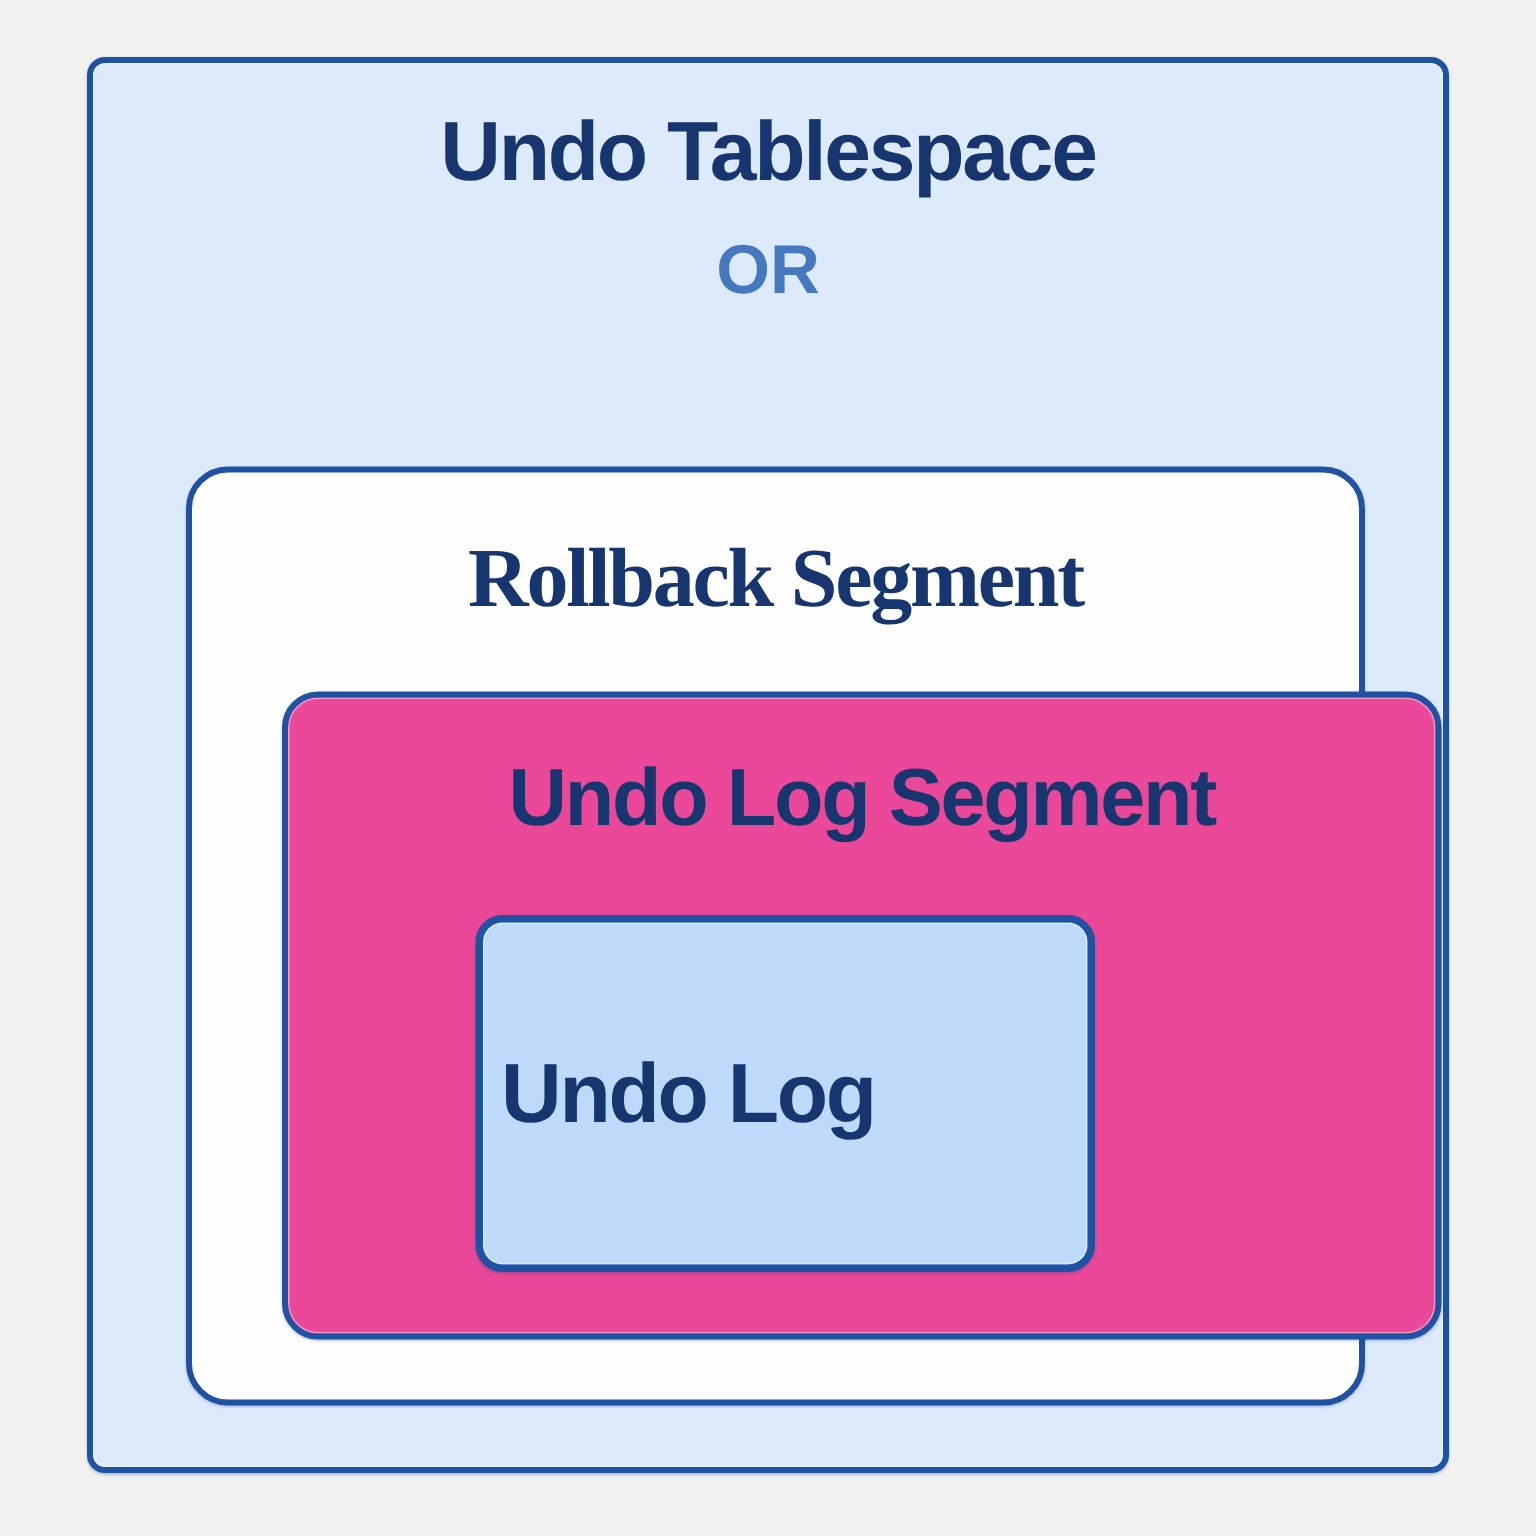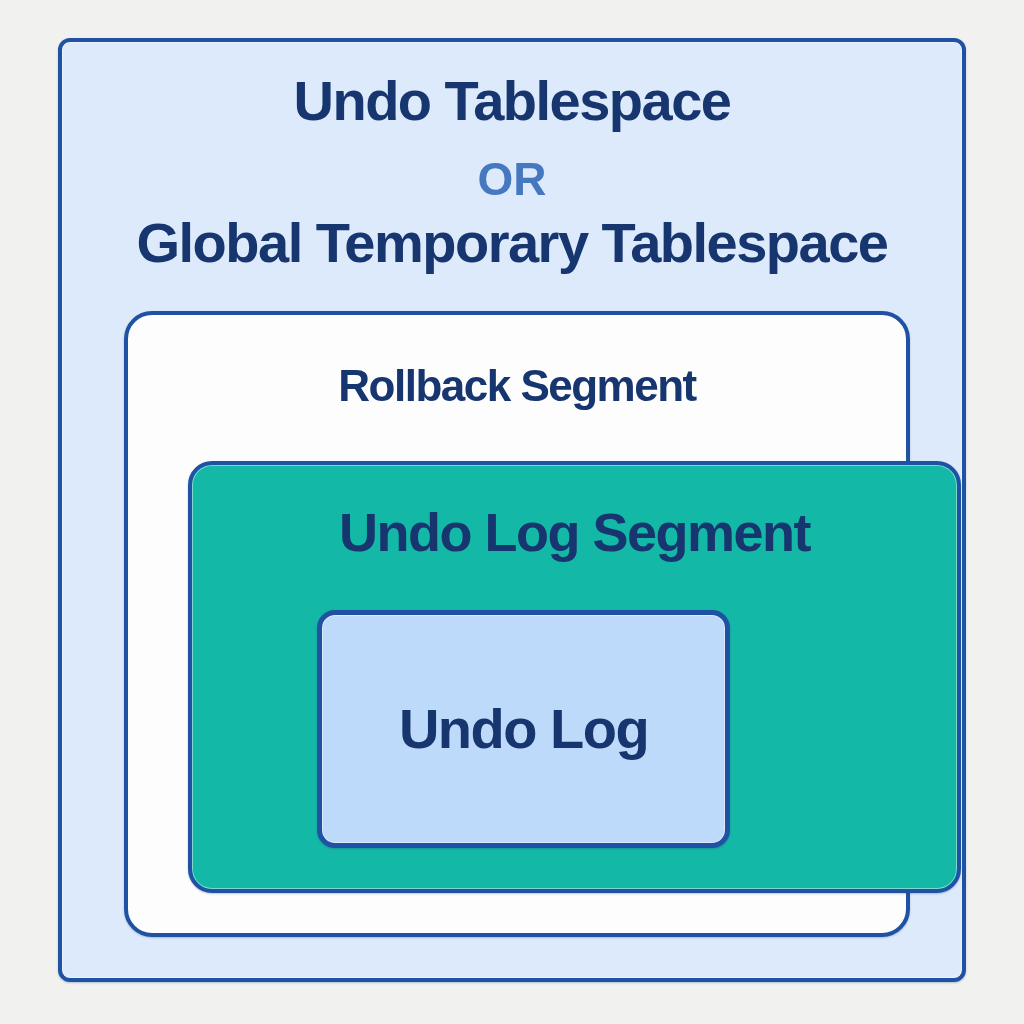--- a/index.html
+++ b/index.html
@@ -36,33 +36,33 @@
     height: 626px;
     border-radius: 28px;
     background: #fdfdfe;
   }
   .undo-log-segment-box {
     left: 60px;
     top: 146px;
     width: 773px;
     height: 432px;
     border-radius: 24px;
-    background: #14b8a6;
+    background: #ec4899;
   }
   .undo-log-box {
     left: 125px;
     top: 145px;
     width: 413px;
     height: 238px;
     border-radius: 18px;
     border-width: 5px;
     background: #bedafa;
     display: flex;
     align-items: center;
-    justify-content: center;
+    padding-left: 12px;
   }
   .heading {
     color: #17356e;
     font-weight: bold;
     text-align: center;
     letter-spacing: -1.5px;
     white-space: nowrap;
   }
   .title-stack {
     position: absolute;
@@ -82,22 +82,23 @@
     line-height: 50px;
     margin-top: 22px;
     margin-bottom: 8px;
     color: #4578bf;
     font-weight: bold;
     letter-spacing: 0;
     text-align: center;
   }
   .rollback-label {
     margin-top: 40px;
-    font-size: 44px;
+    font-size: 56px;
     line-height: 62px;
+    font-family: Liberation Serif, serif;
   }
   .segment-label {
     margin-top: 36px;
     font-size: 54px;
     line-height: 62px;
   }
   .undo-log-label {
     font-size: 56px;
     line-height: 62px;
   }
@@ -105,21 +106,20 @@
 </head>
 <body>
 
 <div class="canvas">
 
   <div class="box outer-box">
 
     <div class="title-stack">
       <div class="heading title-line">Undo Tablespace</div>
       <div class="or-line">OR</div>
-      <div class="heading title-line">Global Temporary Tablespace</div>
     </div>
 
     <div class="box rollback-box">
       <div class="heading rollback-label">Rollback Segment</div>
 
       <div class="box undo-log-segment-box">
         <div class="heading segment-label">Undo Log Segment</div>
 
         <div class="box undo-log-box">
           <div class="heading undo-log-label">Undo Log</div>

